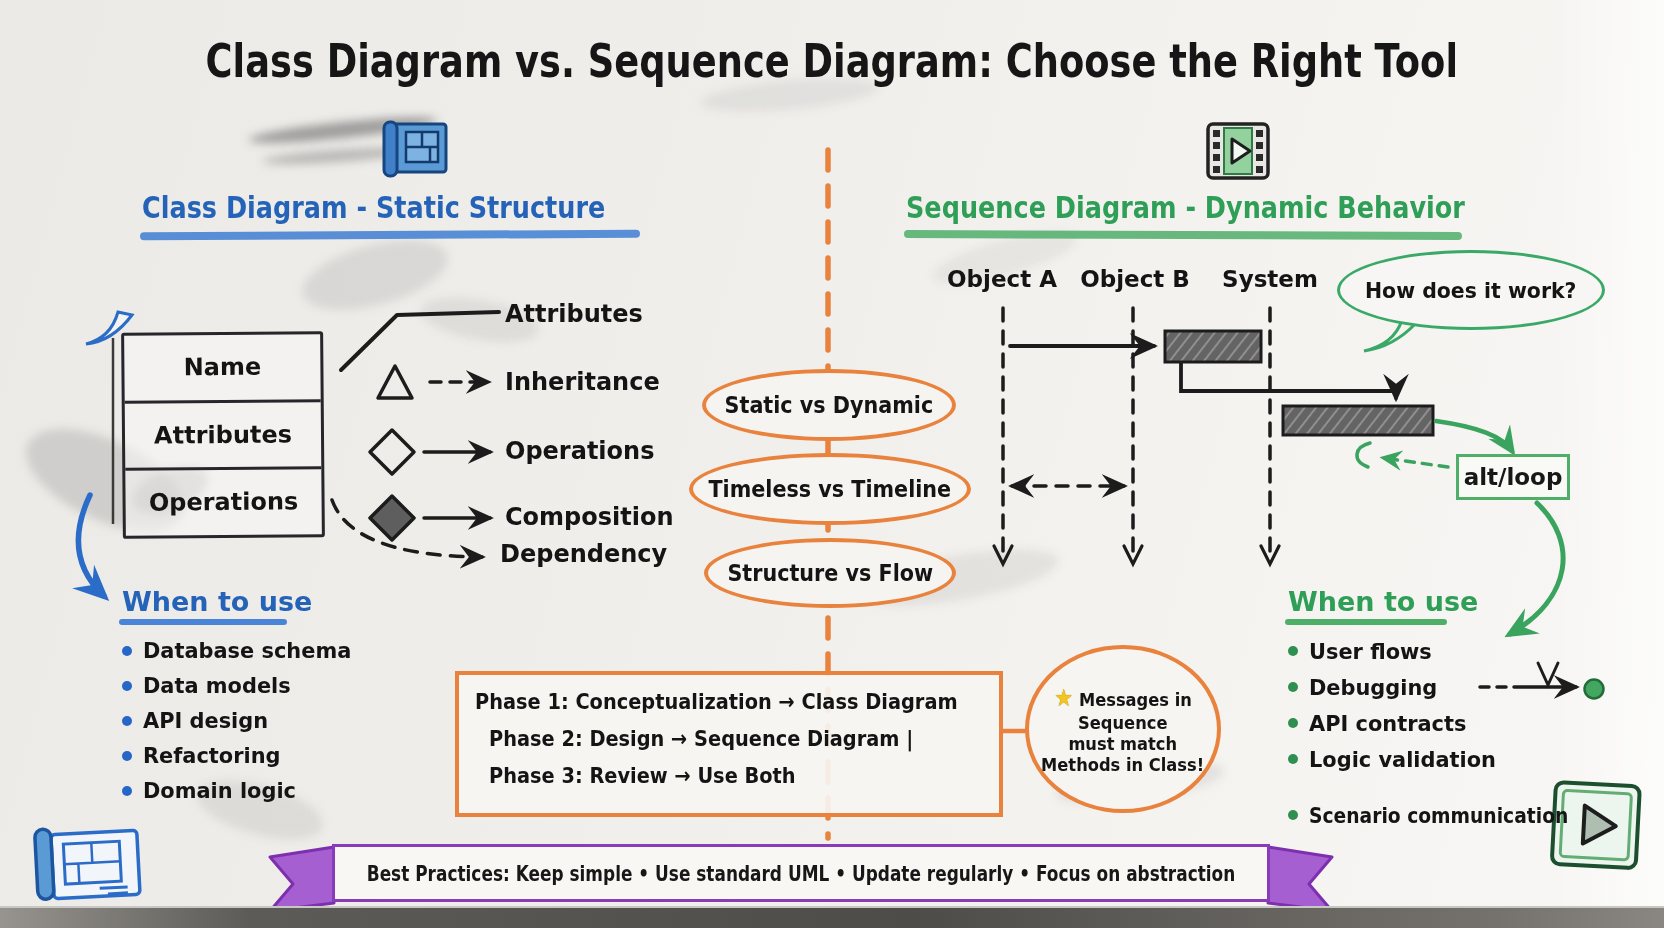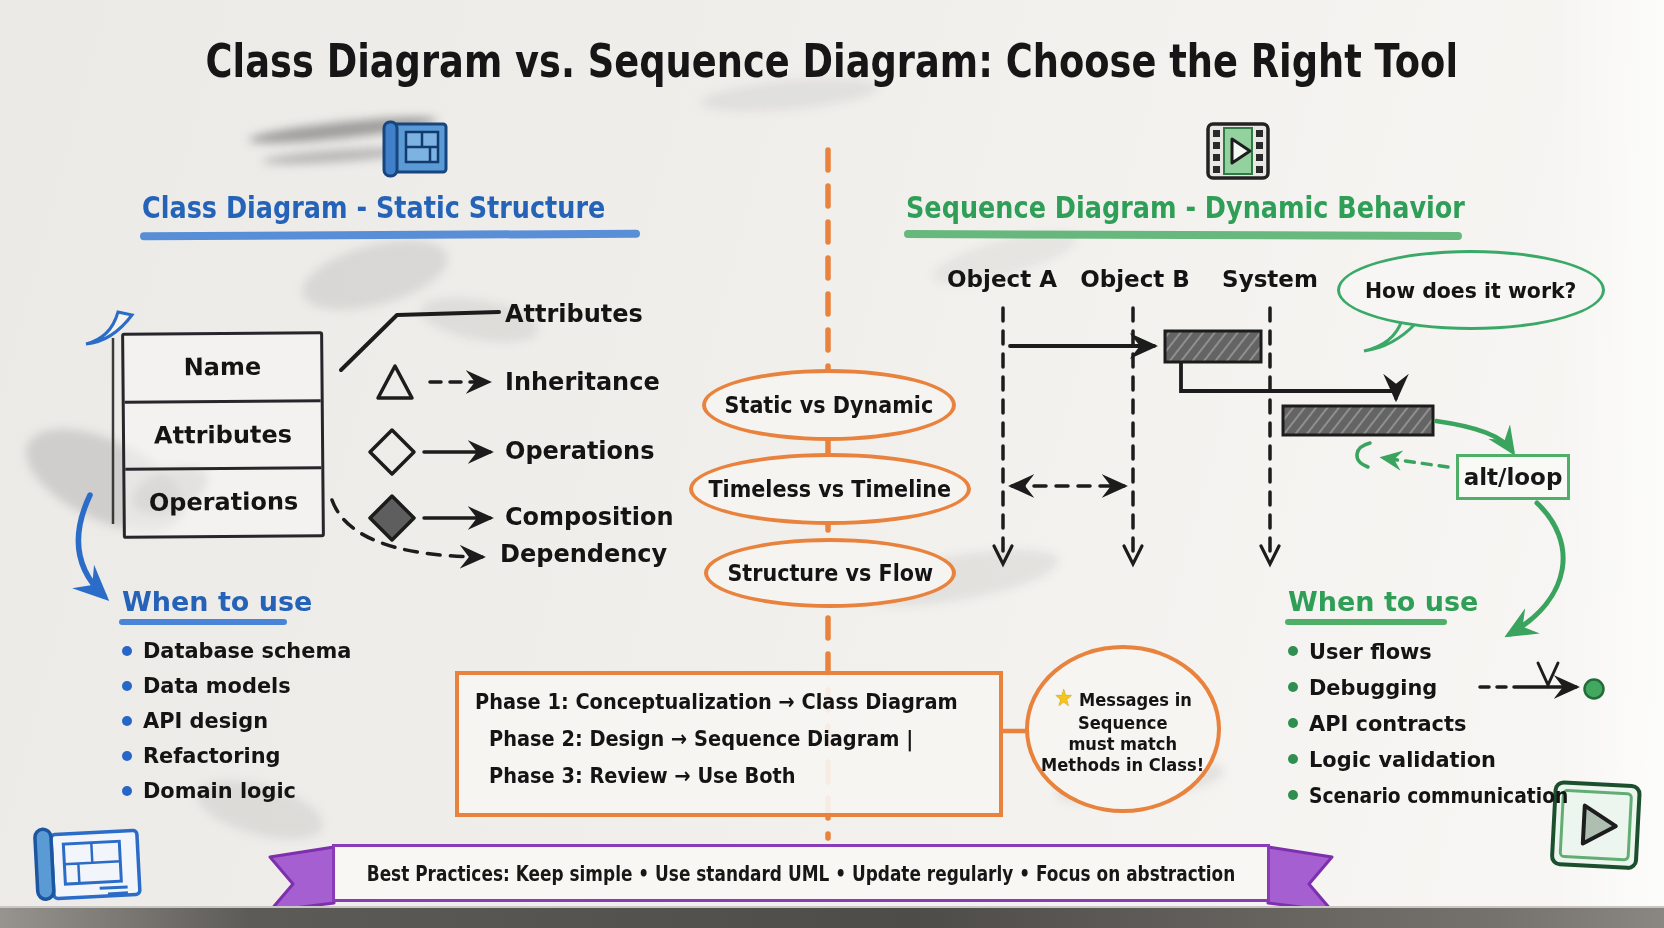--- a/index.html
+++ b/index.html
@@ -272,21 +272,21 @@
           <span class="lbl">Debugging</span>
         </div>
       <div class="wtu-row" style="height:36px;">
           <span class="dot" style="background:#2f8f50;"></span>
           <span class="lbl">API contracts</span>
         </div>
       <div class="wtu-row" style="height:36px;">
           <span class="dot" style="background:#2f8f50;"></span>
           <span class="lbl">Logic validation</span>
         </div>
-      <div class="wtu-row" style="height:36px;">
+      <div class="wtu-row" style="height:36px;margin-top:20px;">
           <span class="dot" style="background:#2f8f50;"></span>
           <span class="lbl" style="transform:scaleX(.85);">Scenario communication</span>
         </div>
     </div>
   </div>
 
   <div class="abs" style="left:332px;top:844px;width:938px;height:58px;border:3px solid #8a3cb8;background:#f8f7f4;box-sizing:border-box;display:flex;align-items:center;justify-content:center;">
     <span class="txt" style="display:inline-block;font-size:22px;transform:scaleX(.77);">Best Practices: Keep simple • Use standard UML • Update regularly • Focus on abstraction</span>
   </div>
 

